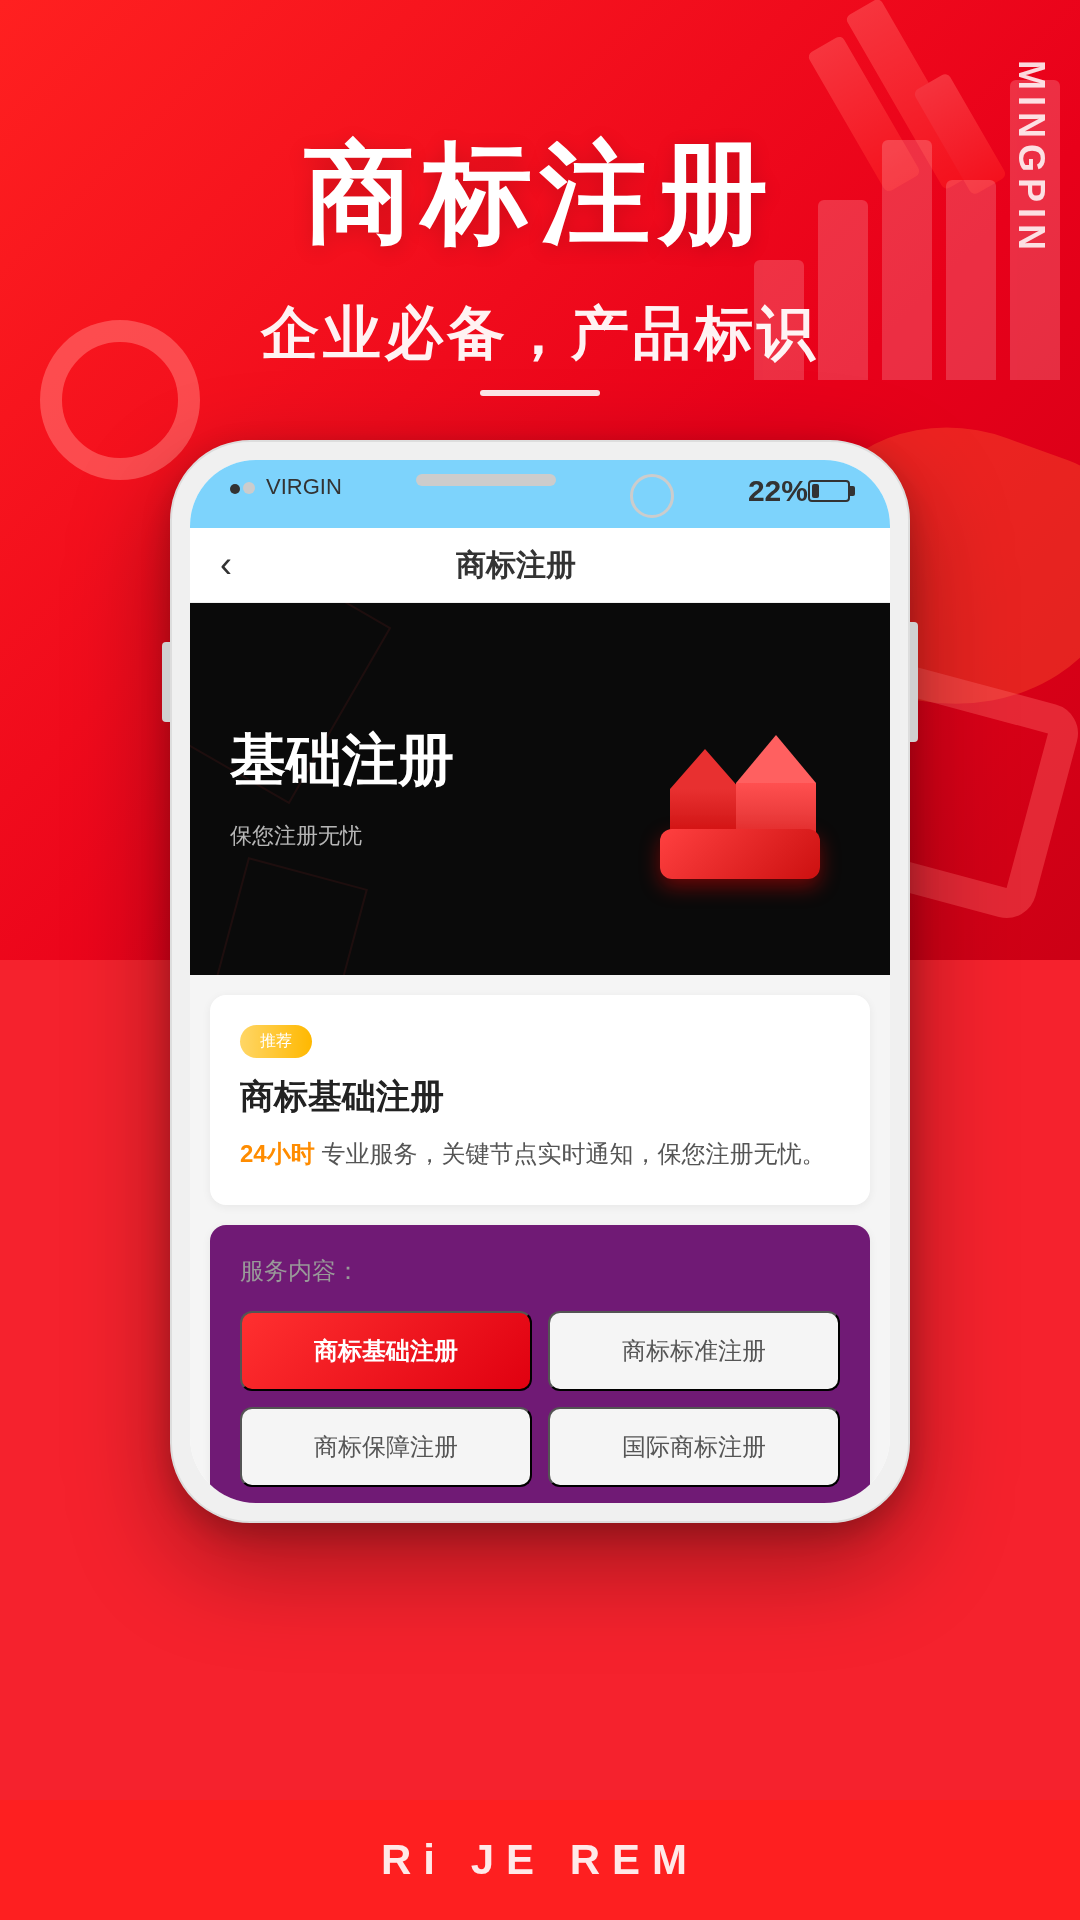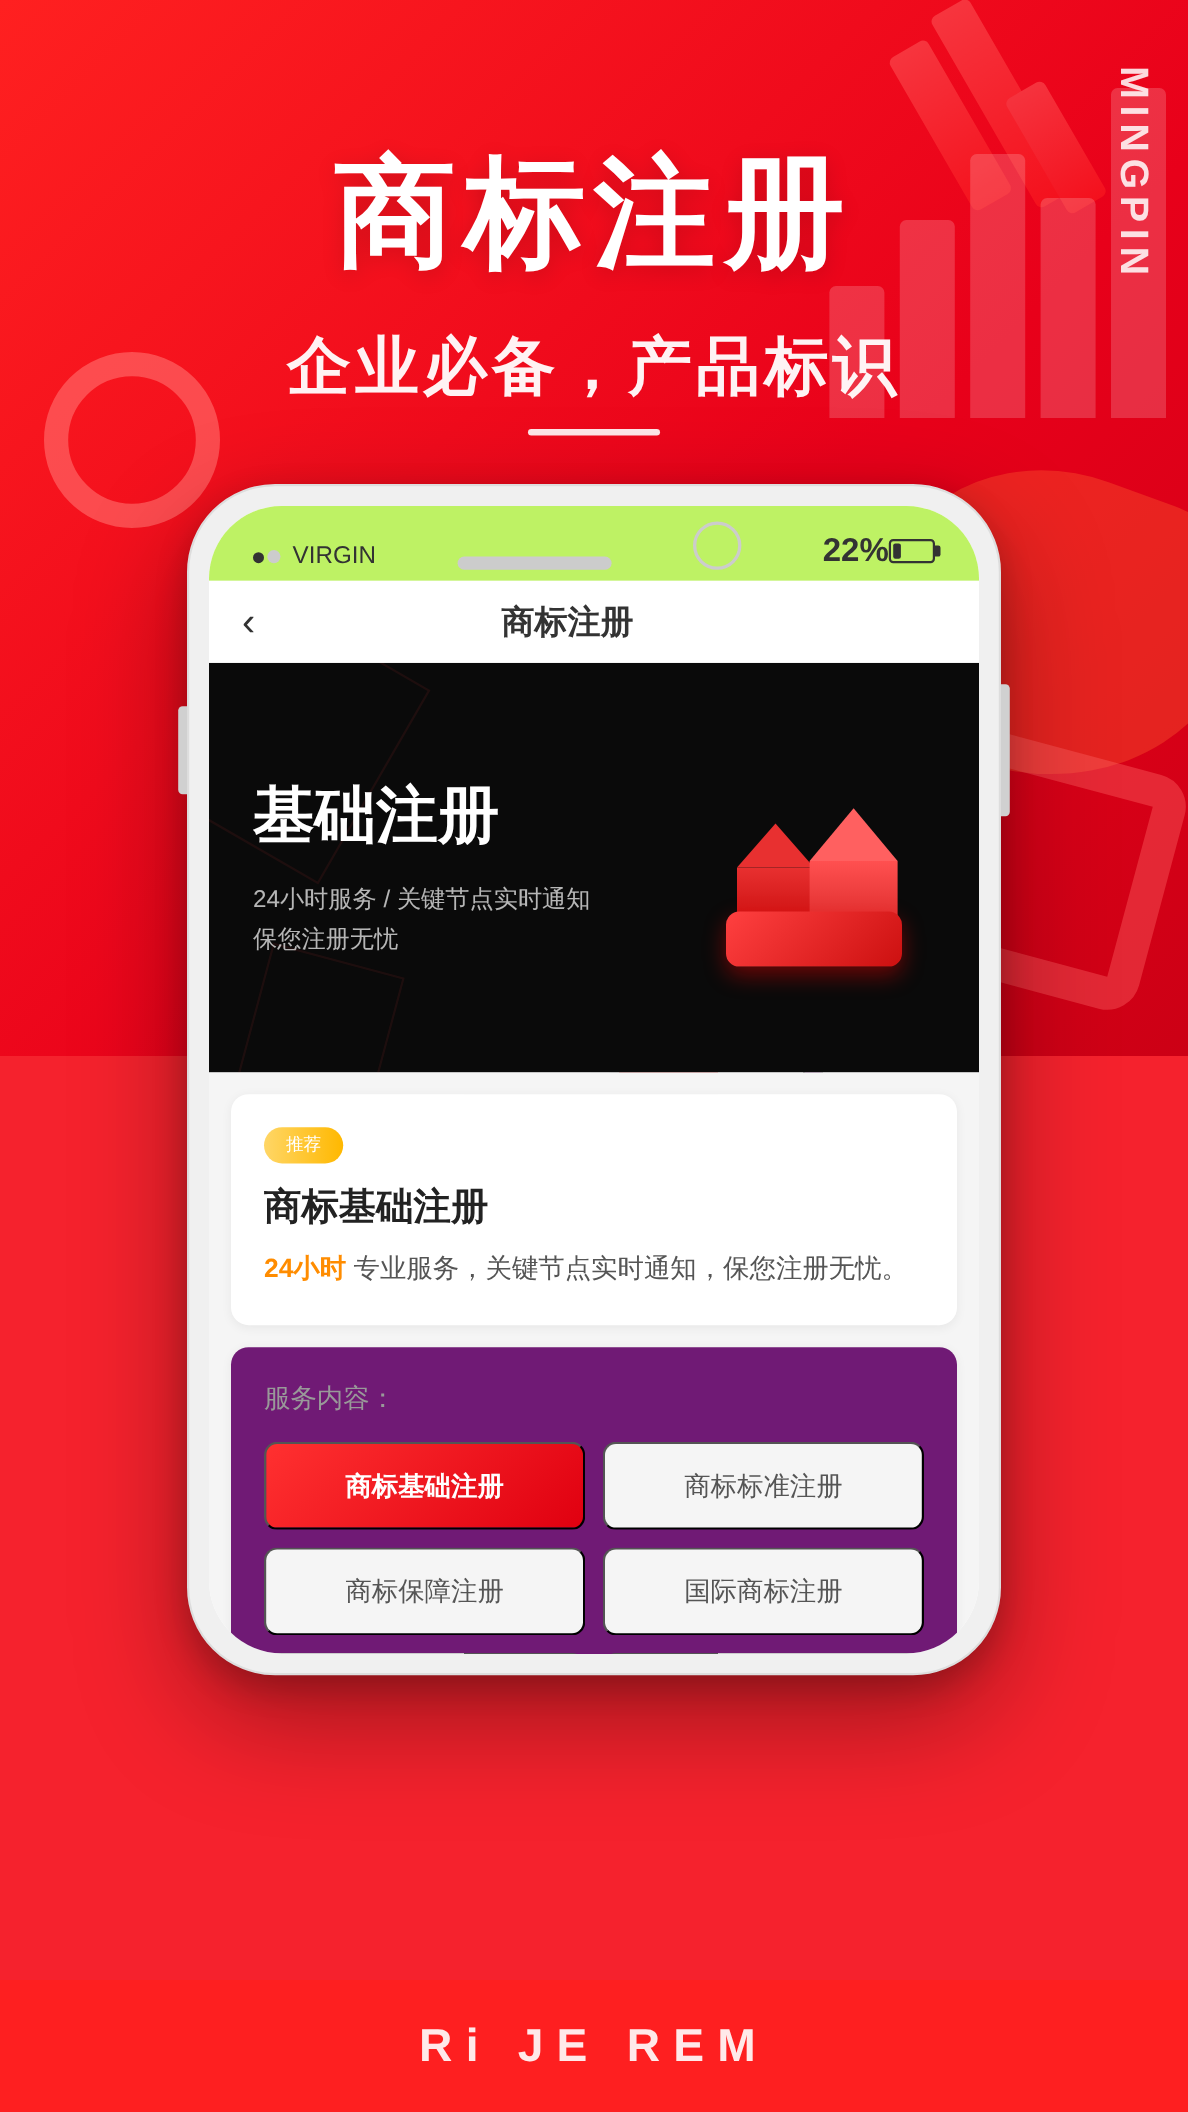--- a/index.html
+++ b/index.html
@@ -160,24 +160,24 @@
     .phone-inner {
       background: #fff;
       border-radius: 66px;
       overflow: hidden;
       position: relative;
     }
 
     
     .status-bar {
       display: flex;
-      align-items: flex-end;
+      align-items: flex-start;
       justify-content: space-between;
       padding: 14px 40px 10px;
-      background: #bef264;
+      background: #7dd3fc;
     }
     .status-left {
       display: flex;
       align-items: center;
       gap: 8px;
       font-size: 22px;
       color: #333;
     }
     .status-dots span {
       display: inline-block;
@@ -529,21 +529,20 @@
         <span class="nav-title">商标注册</span>
         <div class="nav-spacer"></div>
       </div>
 
       <div class="phone-scroll">
 
         <div class="banner">
           <div class="banner-lines"></div>
           <div class="banner-text">
             <div class="banner-title">基础注册</div>
-            <div class="banner-desc">24小时服务 / 关键节点实时通知</div>
             <div class="banner-desc">保您注册无忧</div>
           </div>
 
           <div class="banner-icon">
             <div class="icon-3d">
               <div class="icon-house1">
                 <div class="roof"></div>
                 <div class="body"></div>
               </div>
               <div class="icon-house2">

